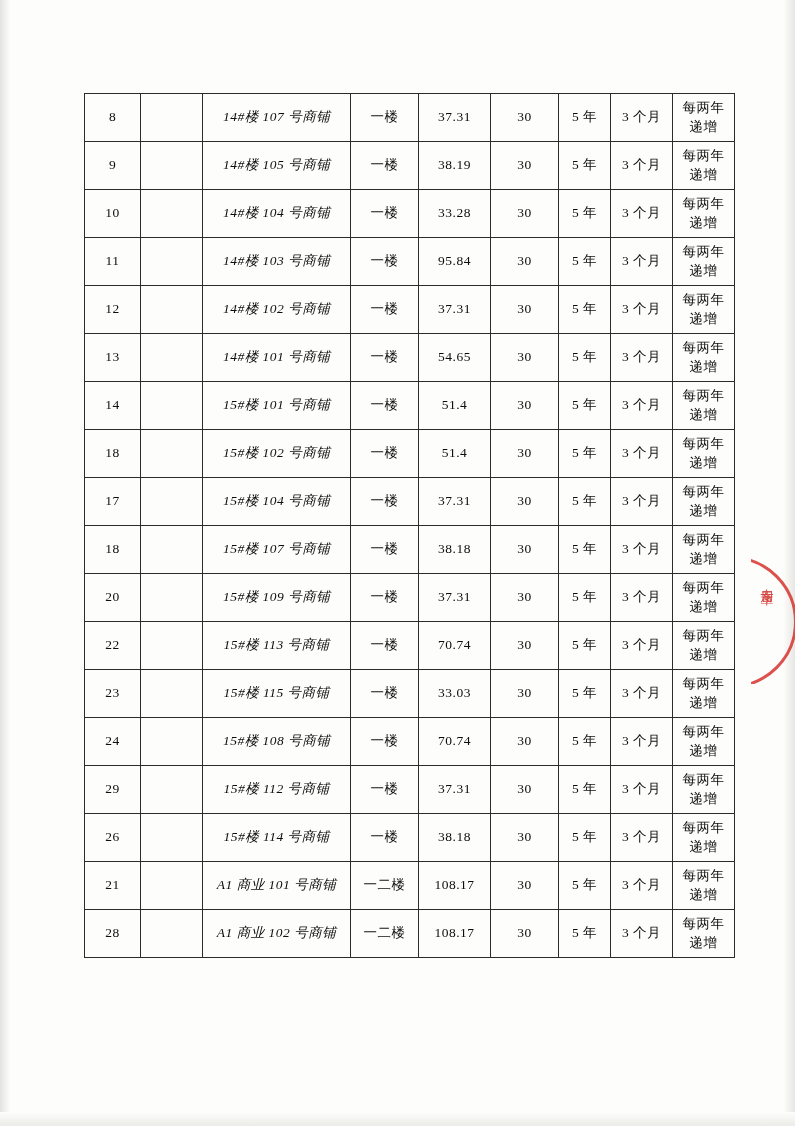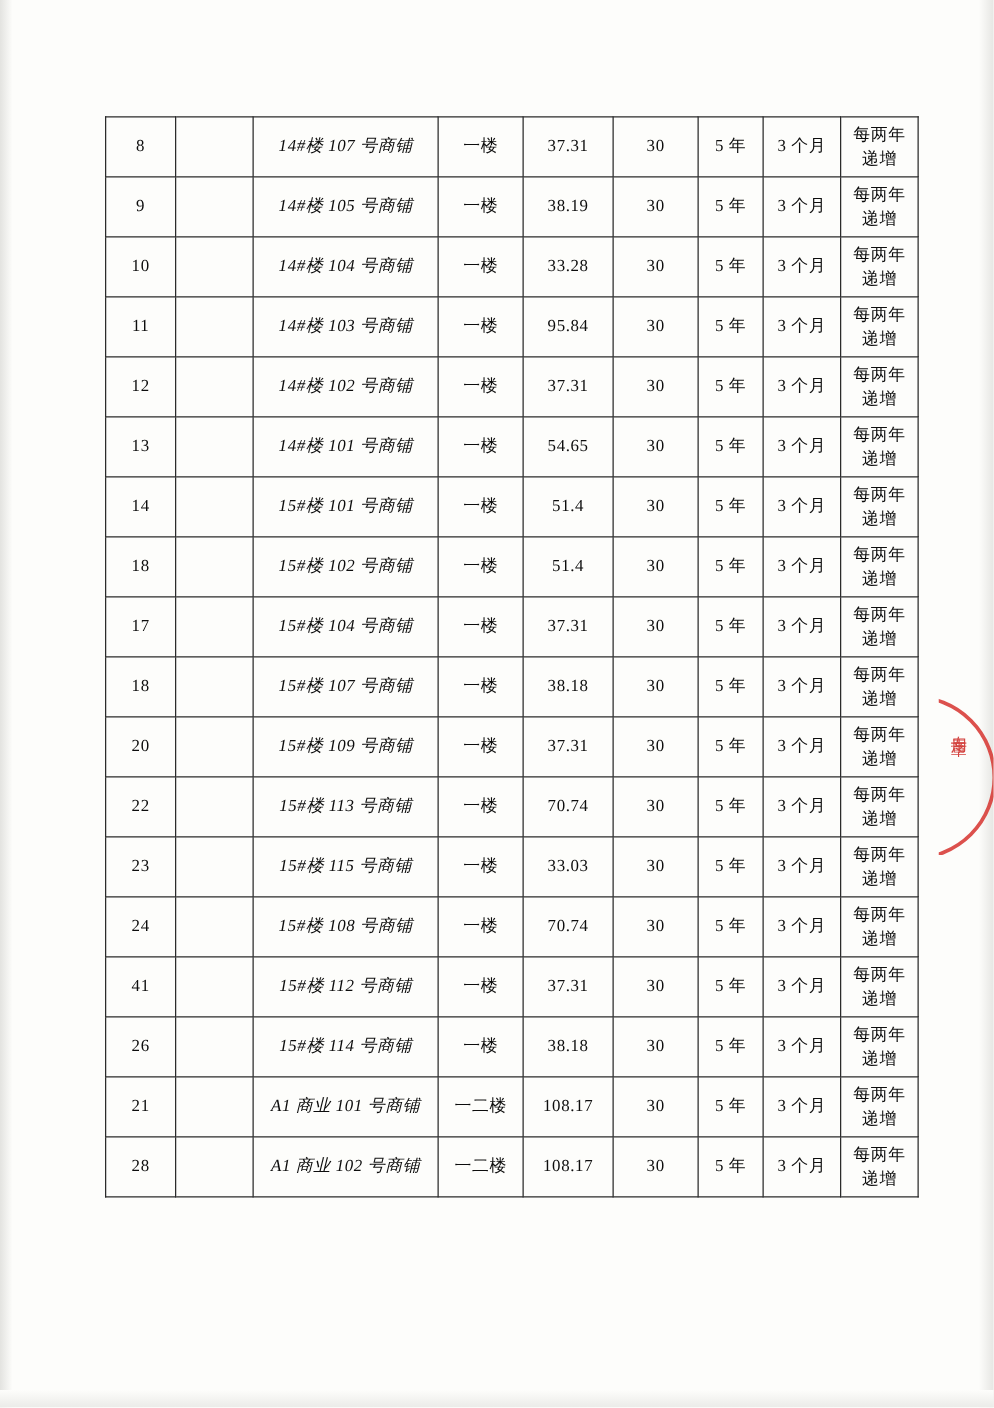--- a/index.html
+++ b/index.html
@@ -335,21 +335,21 @@
             <td class="num">70.74</td>
             <td class="num">30</td>
             <td>5 年</td>
             <td>3 个月</td>
             <td class="increase">
               <span>每两年</span>
               <span>递增</span>
             </td>
           </tr>
           <tr>
-            <td class="num">41</td>
+            <td class="num">29</td>
             <td></td>
             <td class="name">15#楼 112 号商铺</td>
             <td>一楼</td>
             <td class="num">37.31</td>
             <td class="num">30</td>
             <td>5 年</td>
             <td>3 个月</td>
             <td class="increase">
               <span>每两年</span>
               <span>递增</span>

